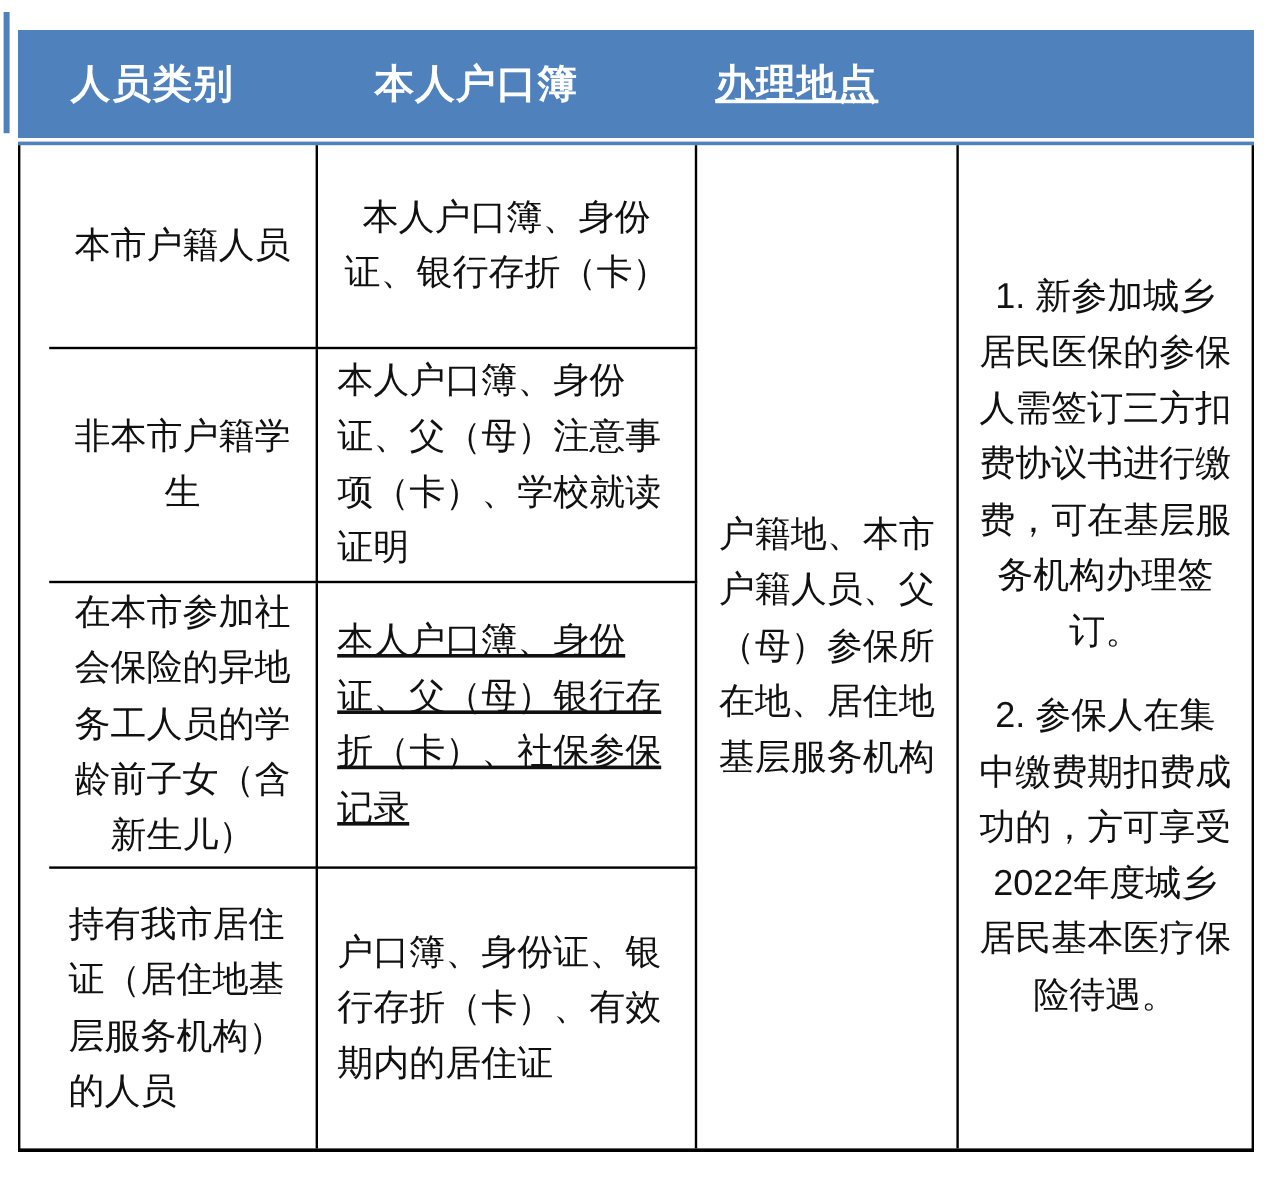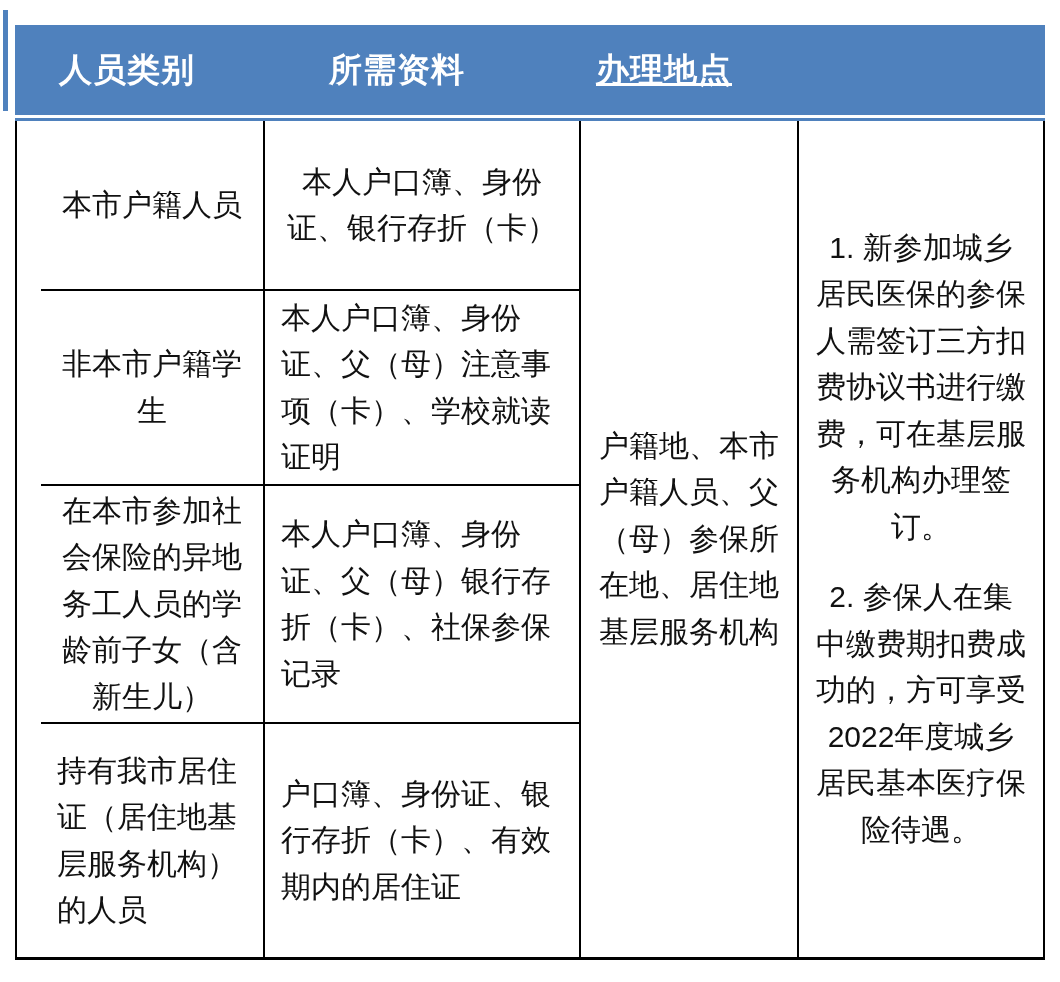--- a/index.html
+++ b/index.html
@@ -97,21 +97,21 @@
 </style>
 </head>
 <body>
 
 <div class="stage">
 
   <div class="accent-strip"></div>
 
   <div class="header">
     <div class="header-cell hc1">人员类别</div>
-    <div class="header-cell hc2">所需资料</div>
+    <div class="header-cell hc2">本人户口簿</div>
     <div class="header-cell hc3">办理地点</div>
   </div>
 
   <div class="header-underline"></div>
 
   <div class="tbody">
 
     <div class="cell" style="grid-row:1; grid-column:1;">本市户籍人员</div>
     <div class="cell" style="grid-row:1; grid-column:2;">本人户口簿、身份证、银行存折（卡）</div>
 
@@ -119,19 +119,19 @@
 
     <div class="cell span4-last no-bottom no-right notes">
       <p>1. 新参加城乡居民医保的参保人需签订三方扣费协议书进行缴费，可在基层服务机构办理签订。</p>
       <p>2. 参保人在集中缴费期扣费成功的，方可享受2022年度城乡居民基本医疗保险待遇。</p>
     </div>
 
     <div class="cell" style="grid-row:2; grid-column:1;">非本市户籍学生</div>
     <div class="cell align-left" style="grid-row:2; grid-column:2;">本人户口簿、身份证、父（母）注意事项（卡）、学校就读证明</div>
 
     <div class="cell" style="grid-row:3; grid-column:1;">在本市参加社会保险的异地务工人员的学龄前子女（含新生儿）</div>
-    <div class="cell align-left" style="grid-row:3; grid-column:2;">本人户口簿、身份证、父（母）银行存折（卡）、社保参保记录</div>
+    <div class="cell align-left" style="grid-row:3; grid-column:2;text-decoration:underline;">本人户口簿、身份证、父（母）银行存折（卡）、社保参保记录</div>
 
     <div class="cell align-left no-bottom" style="grid-row:4; grid-column:1;">持有我市居住证（居住地基层服务机构）的人员</div>
     <div class="cell align-left no-bottom" style="grid-row:4; grid-column:2;">户口簿、身份证、银行存折（卡）、有效期内的居住证</div>
 
   </div>
 </div>
 
 </body></html>

